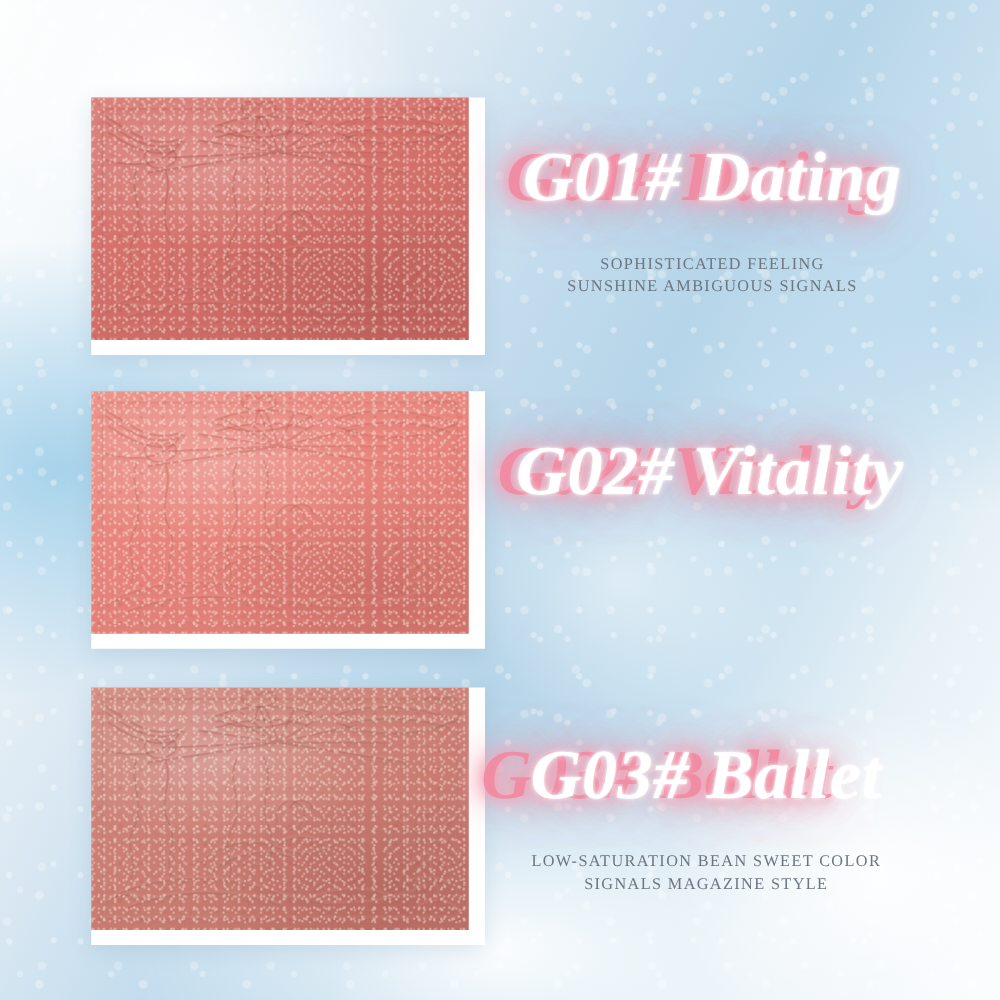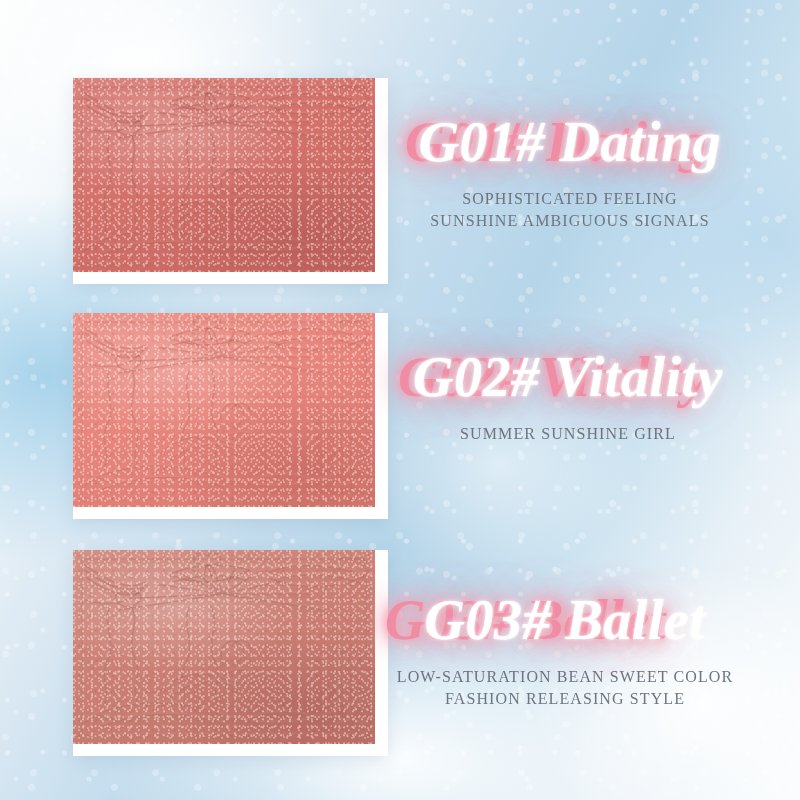--- a/index.html
+++ b/index.html
@@ -135,23 +135,23 @@
     z-index:0;
   }
   .shade-title .fill {
     position:relative;
     z-index:1;
     color:#ffffff;
     text-shadow:0 0 2px rgba(255,255,255,.95), 0 0 6px rgba(255,255,255,.7);
   }
 
   .shade-desc {
-    margin-top:18px;
+    margin-top:32px;
     font-family:"Liberation Serif", serif;
-    font-size:16px;
+    font-size:13px;
     line-height:1.38;
     letter-spacing:1.1px;
     color:#6d7680;
     white-space:nowrap;
   }
 </style>
 </head>
 <body>
 
 <div id="poster">
@@ -290,21 +290,20 @@
         </svg>
       </div>
     </div>
 
     <div class="textcol" style="left:398px; top:76px; width:340px;">
       <div class="shade-title">
         <span class="halo">G02#  Vitality</span>
         <span class="fill">G02#  Vitality</span>
       </div>
       <div class="shade-desc">
-        <div>SUMMER SUNSHINE GIRL</div>
       </div>
     </div>
   </div>
 
   <div class="row" style="top:510px;text-decoration:underline;">
     <div class="card" style="left:73px; top:40px;">
       <div class="pan" style="--pan:#cc8075;">
         <svg class="emboss" viewBox="0 0 302 194" preserveAspectRatio="none">
           <defs>
             <filter id="em3" x="-25%" y="-25%" width="150%" height="150%">
@@ -355,18 +354,18 @@
       </div>
     </div>
 
     <div class="textcol" style="left:385px; top:82px; width:360px;">
       <div class="shade-title">
         <span class="halo">G03#  Ballet</span>
         <span class="fill">G03#  Ballet</span>
       </div>
       <div class="shade-desc">
         <div>LOW-SATURATION BEAN SWEET COLOR</div>
-        <div>FASHION RELEASING STYLE</div>
+        <div>SIGNALS MAGAZINE STYLE</div>
       </div>
     </div>
   </div>
 
 </div>
 
 </body></html>

